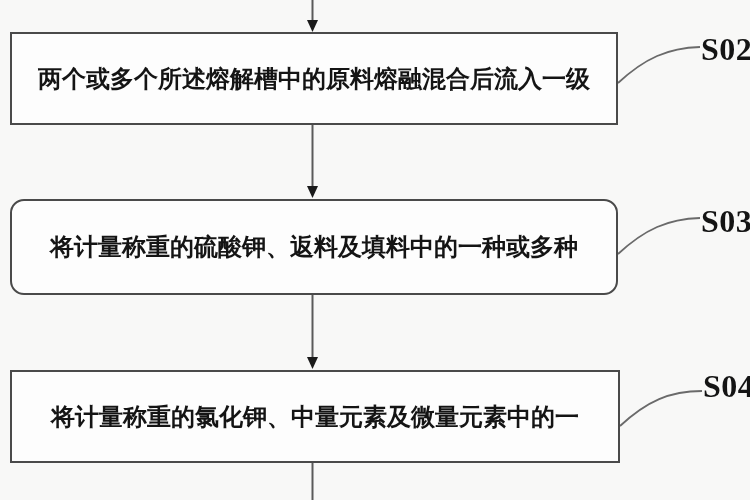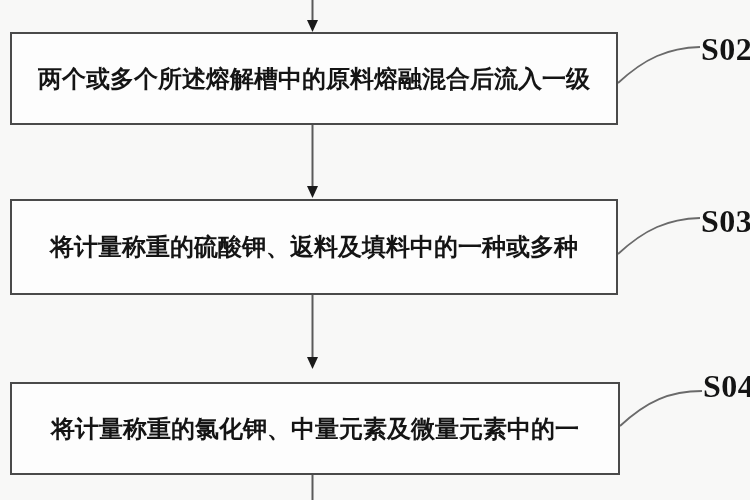--- a/index.html
+++ b/index.html
@@ -35,22 +35,22 @@
   }
   .box-line {
     font-size: 24px;
     font-weight: bold;
     line-height: 38px;
     color: var(--text, #141414);
     white-space: nowrap;
     text-align: center;
   }
   #box-1 { left: 10px; top: 32px;  width: 608px; height: 93px; }
-  #box-2 { left: 10px; top: 199px; width: 608px; height: 96px; }
-  #box-3 { left: 10px; top: 370px; width: 610px; height: 93px; margin-top: 12px; }
+  #box-2 { left: 10px; top: 199px; width: 608px; height: 96px; border-radius: 14px; }
+  #box-3 { left: 10px; top: 370px; width: 610px; height: 93px; }
   .step-label {
     position: absolute;
     font-family: "Liberation Serif", "DejaVu Serif", serif;
     font-weight: bold;
     font-size: 32px;
     color: var(--text, #141414);
     letter-spacing: 0.5px;
   }
   #label-1 { left: 701px; top: 31px; }
   #label-2 { left: 701px; top: 203px; }

